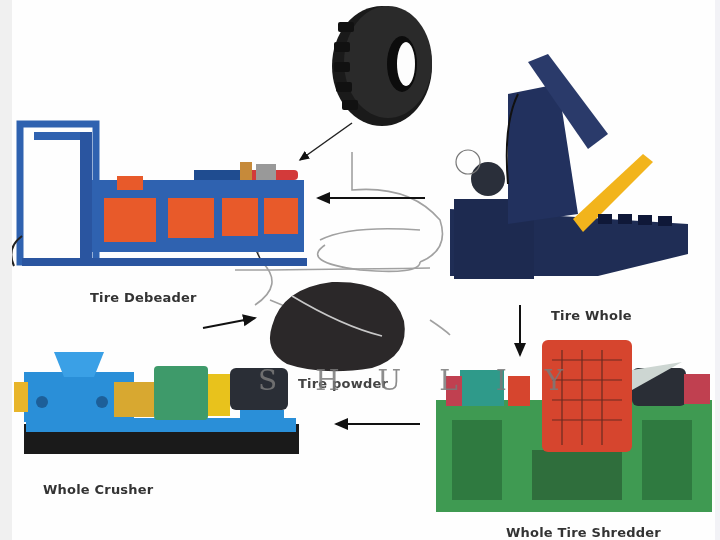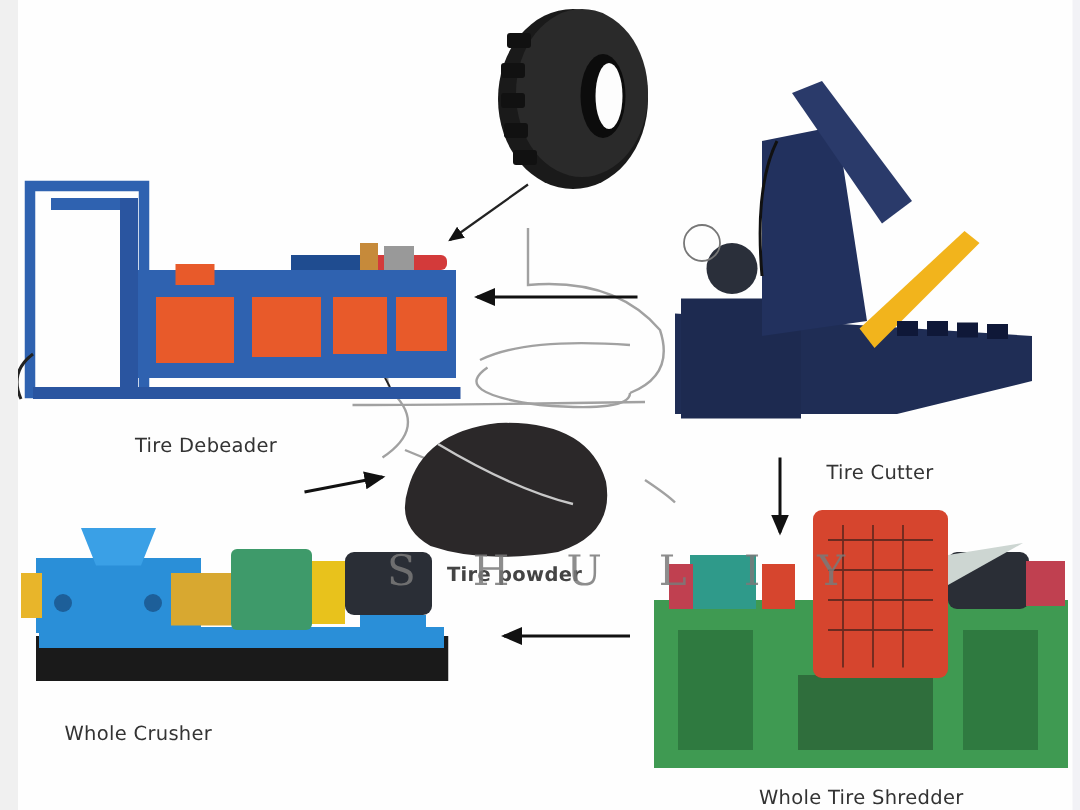--- a/index.html
+++ b/index.html
@@ -1,20 +1,20 @@
 <!DOCTYPE html>
 <html><head>
 <meta charset="utf-8">
 <style>
   html,body{margin:0;padding:0;}
   body{width:720px;height:540px;position:relative;overflow:hidden;background:#fefefe;font-family:"DejaVu Sans",sans-serif;}
   .edge-left{position:absolute;left:0;top:0;width:12px;height:540px;background:#f0f0f0;}
   .edge-right{position:absolute;right:0;top:0;width:5px;height:540px;background:#f2f2f6;}
   .machine{position:absolute;}
-  .label{position:absolute;font-size:13px;color:#333;font-weight:normal;letter-spacing:0.2px;white-space:nowrap;}
+  .label{position:absolute;font-size:13px;color:#333;font-weight:bold;letter-spacing:0.2px;white-space:nowrap;}
   svg{display:block;}
   .watermark{position:absolute;left:0;top:0;}
   .wm-text{position:absolute;left:258px;top:364px;font-family:"DejaVu Serif",serif;font-size:28px;color:#7a7a7a;letter-spacing:38px;font-weight:normal;opacity:0.85;}
 </style>
 </head>
 <body>
 
 <div class="edge-left"></div>
 <div class="edge-right"></div>
 
@@ -102,21 +102,21 @@
       <rect x="170" y="160" width="14" height="10"></rect>
       <rect x="190" y="161" width="14" height="10"></rect>
       <rect x="210" y="162" width="14" height="10"></rect>
     </g>
 
     <circle cx="40" cy="125" r="17" fill="#2a2f3a"></circle>
     <circle cx="20" cy="108" r="12" fill="none" stroke="#777" stroke-width="1.2"></circle>
     <path d="M70 40 Q55 70 60 130" stroke="#111" stroke-width="2" fill="none"></path>
   </svg>
 </div>
-<div class="label" style="left:551px;top:308px;">Tire Cutter</div>
+<div class="label" style="left:551px;top:308px;">Tire Whole</div>
 
 <div class="machine" style="left:262px;top:276px;">
   <svg width="150" height="100">
     <path d="M10 50 Q20 12 70 6 Q130 4 142 45 Q148 80 110 92 Q60 100 25 88 Q2 75 10 50 z" fill="#2b2829"></path>
     <path d="M30 20 Q80 50 120 60" stroke="#c8c8c8" stroke-width="1.6" fill="none"></path>
   </svg>
 </div>
 <div class="label" style="left:298px;top:376px;font-weight:bold;color:#444;">Tire powder</div>
 
 <div class="machine" style="left:14px;top:352px;">

